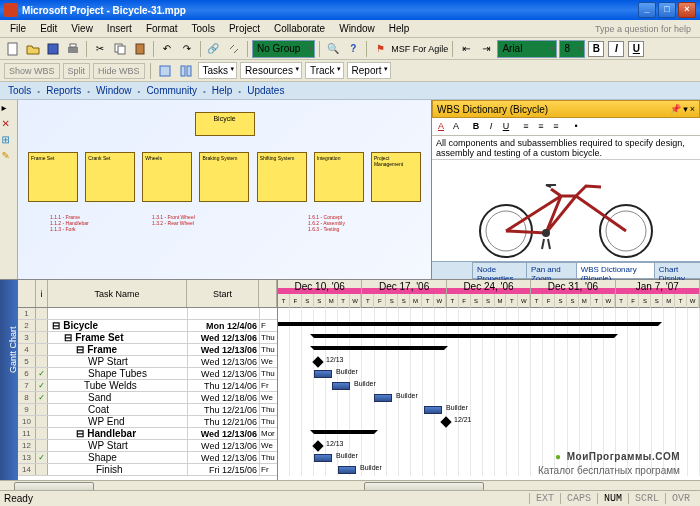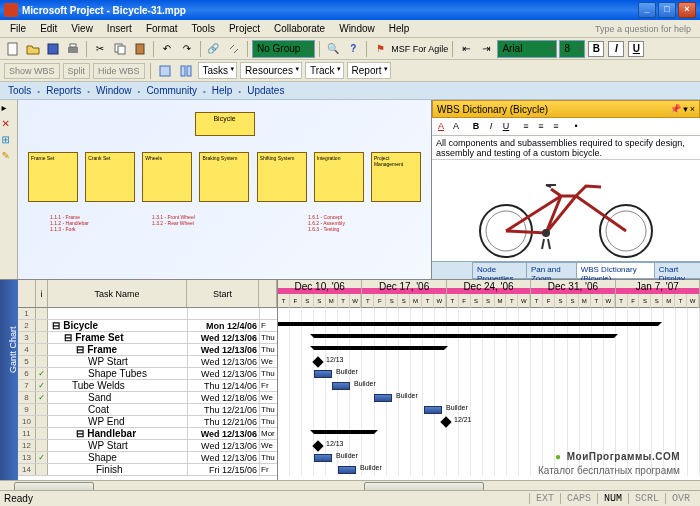--- a/index.html
+++ b/index.html
@@ -340,21 +340,21 @@
         <div class="gt-row">
           <div class="gt-num">6</div>
           <div class="gt-i">✓</div>
           <div class="gt-name " style="padding-left:40px">Shape Tubes</div>
           <div class="gt-start " style="font-weight:normal">Wed 12/13/06</div>
           <div class="gt-fin">Thu</div>
         </div>
         <div class="gt-row">
           <div class="gt-num">7</div>
           <div class="gt-i">✓</div>
-          <div class="gt-name " style="padding-left:24px">Tube Welds</div>
+          <div class="gt-name " style="padding-left:36px">Tube Welds</div>
           <div class="gt-start " style="font-weight:normal">Thu 12/14/06</div>
           <div class="gt-fin">Fr</div>
         </div>
         <div class="gt-row">
           <div class="gt-num">8</div>
           <div class="gt-i">✓</div>
           <div class="gt-name " style="padding-left:40px">Sand</div>
           <div class="gt-start " style="font-weight:normal">Wed 12/18/06</div>
           <div class="gt-fin">We</div>
         </div>

